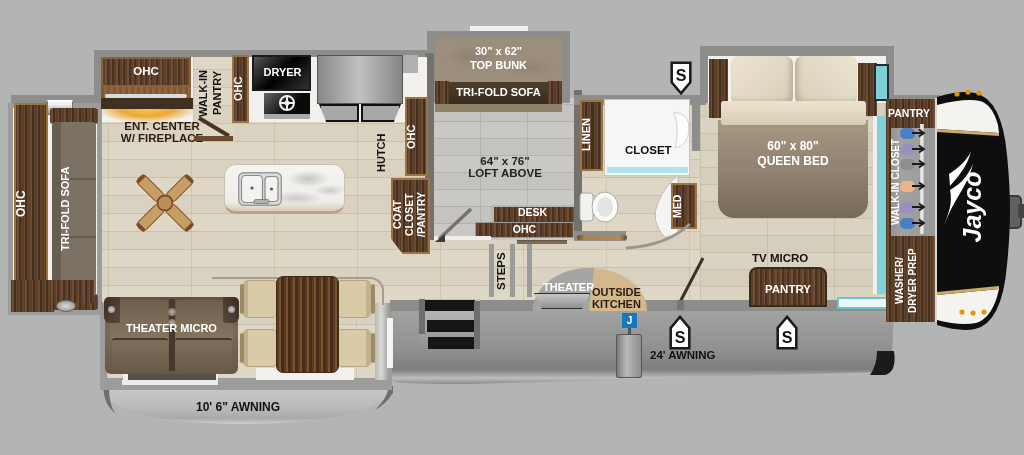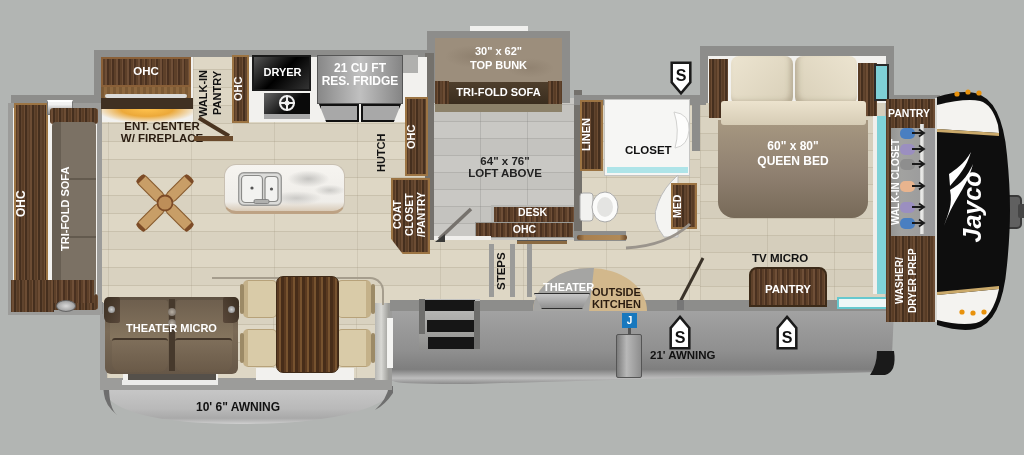--- a/index.html
+++ b/index.html
@@ -133,21 +133,20 @@
 <div class="abs" style="left:264px;top:93px;width:46px;height:21px;background:linear-gradient(135deg,#666,#0a0a0a 60%);"></div>
 <div class="abs" style="left:264px;top:114px;width:46px;height:5px;background:#a8a8a8;"></div>
 <svg class="abs" style="left:279px;top:95px" width="16" height="16">
       <circle cx="8" cy="8" r="7" fill="none" stroke="#eee" stroke-width="2"></circle>
       <circle cx="8" cy="8" r="2.5" fill="#eee"></circle>
       <line x1="8" y1="0" x2="8" y2="16" stroke="#eee" stroke-width="2"></line>
       <line x1="0" y1="8" x2="16" y2="8" stroke="#eee" stroke-width="2"></line>
     </svg>
 
 <div class="abs" style="left:317px;top:55px;width:86px;height:49px;background:linear-gradient(90deg,#888,#c0c0c0 50%,#858585);border:1px solid #555;"></div>
-<div class="labw ctr" style="left:317px;top:62px;width:86px;font-size:12px;">21 CU FT<br>RES. FRIDGE</div>
 <div class="abs" style="left:319px;top:104px;width:40px;height:18px;background:#a8a8a8;border:2px solid #111;clip-path:polygon(0 0,100% 0,100% 100%,18% 100%);"></div>
 <div class="abs" style="left:361px;top:104px;width:40px;height:18px;background:#a8a8a8;border:2px solid #111;clip-path:polygon(0 0,100% 0,82% 100%,0 100%);"></div>
 <div class="abs" style="left:403px;top:55px;width:15px;height:18px;background:#b0b0ae;"></div>
 
 <div class="woodV wfr" style="left:405px;top:97px;width:23px;height:79px;"></div>
 <div class="labw vtx" style="left:406px;top:98px;width:21px;height:77px;font-size:11px;">OHC</div>
 <div class="lab vtx" style="left:376px;top:128px;width:20px;height:50px;font-size:11px;">HUTCH</div>
 <div class="woodV wfr" style="left:391px;top:178px;width:39px;height:76px;clip-path:polygon(0 0,100% 0,100% 100%,30% 100%,0 80%);"></div>
 <div class="labw vtx" style="left:391px;top:178px;width:39px;height:74px;font-size:10.5px;line-height:1.15;">COAT<br>CLOSET<br>/PANTRY</div>
 
@@ -300,21 +299,21 @@
   <path d="M0,43 A57,43 0 0 1 114,43 Z" fill="#d2b88c"></path>
   <path d="M0,43 A57,43 0 0 1 61,0 L56,43 Z" fill="#a5a5a3"></path>
 </svg>
 <div class="labw" style="left:543px;top:282px;font-size:11px;">THEATER</div>
 <div class="abs" style="left:534px;top:293px;width:56px;height:16px;background:linear-gradient(180deg,#c6c6c6,#909090);border:1.5px solid #2e2e2e;clip-path:polygon(0 0,100% 0,86% 100%,14% 100%);"></div>
 <div class="lab" style="left:592px;top:287px;font-size:11px;color:#2a1c10;">OUTSIDE<br>KITCHEN</div>
 
 <div class="abs" style="left:622px;top:313px;width:15px;height:15px;background:#1878be;color:#fff;font-weight:bold;font-size:10px;text-align:center;line-height:15px;">J</div>
 <div class="abs" style="left:628px;top:328px;width:3px;height:8px;background:#555;"></div>
 <div class="abs" style="left:616px;top:334px;width:26px;height:44px;background:linear-gradient(90deg,#7c7c7c,#b8b8b8 40%,#8e8e8e);border:1px solid #555;border-radius:2px;"></div>
-<div class="lab" style="left:650px;top:349px;font-size:11.5px;">21' AWNING</div>
+<div class="lab" style="left:650px;top:349px;font-size:11.5px;">24' AWNING</div>
 <div class="lab" style="left:196px;top:401px;font-size:12px;">10' 6" AWNING</div>
 
 <svg class="abs" style="left:672px;top:256px" width="36" height="56">
       <line x1="31" y1="2" x2="8" y2="46" stroke="#3a3228" stroke-width="3"></line>
       <rect x="5" y="44" width="7" height="10" fill="#777"></rect>
     </svg>
 
 <svg class="abs" style="left:670px;top:61px" width="22" height="34" viewBox="0 0 26 40">
       <path d="M2,2 L24,2 L24,25 L13,38 L2,25 Z" fill="#fff" stroke="#1a1a1a" stroke-width="3"></path>
       <text x="13" y="24" font-size="19" font-weight="bold" text-anchor="middle" fill="#111" font-family="Liberation Sans">S</text>

